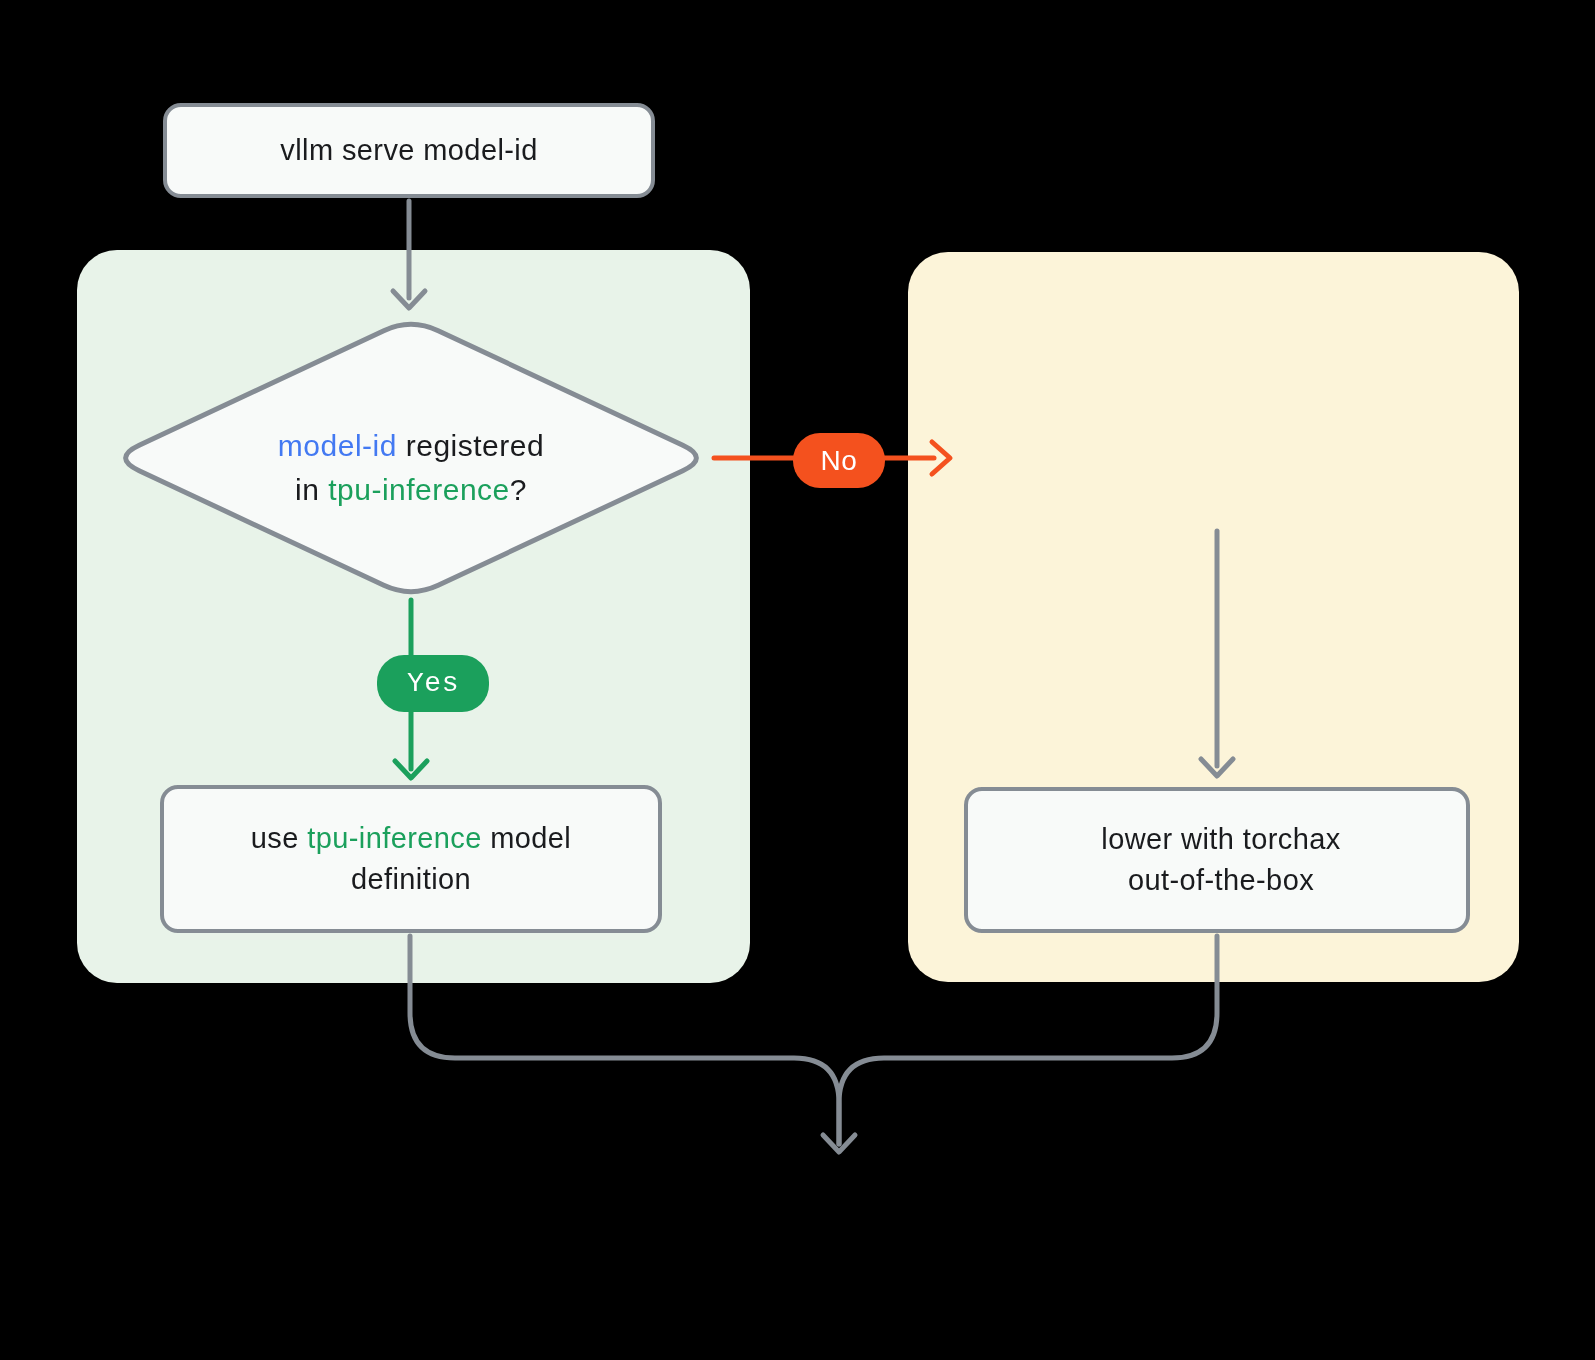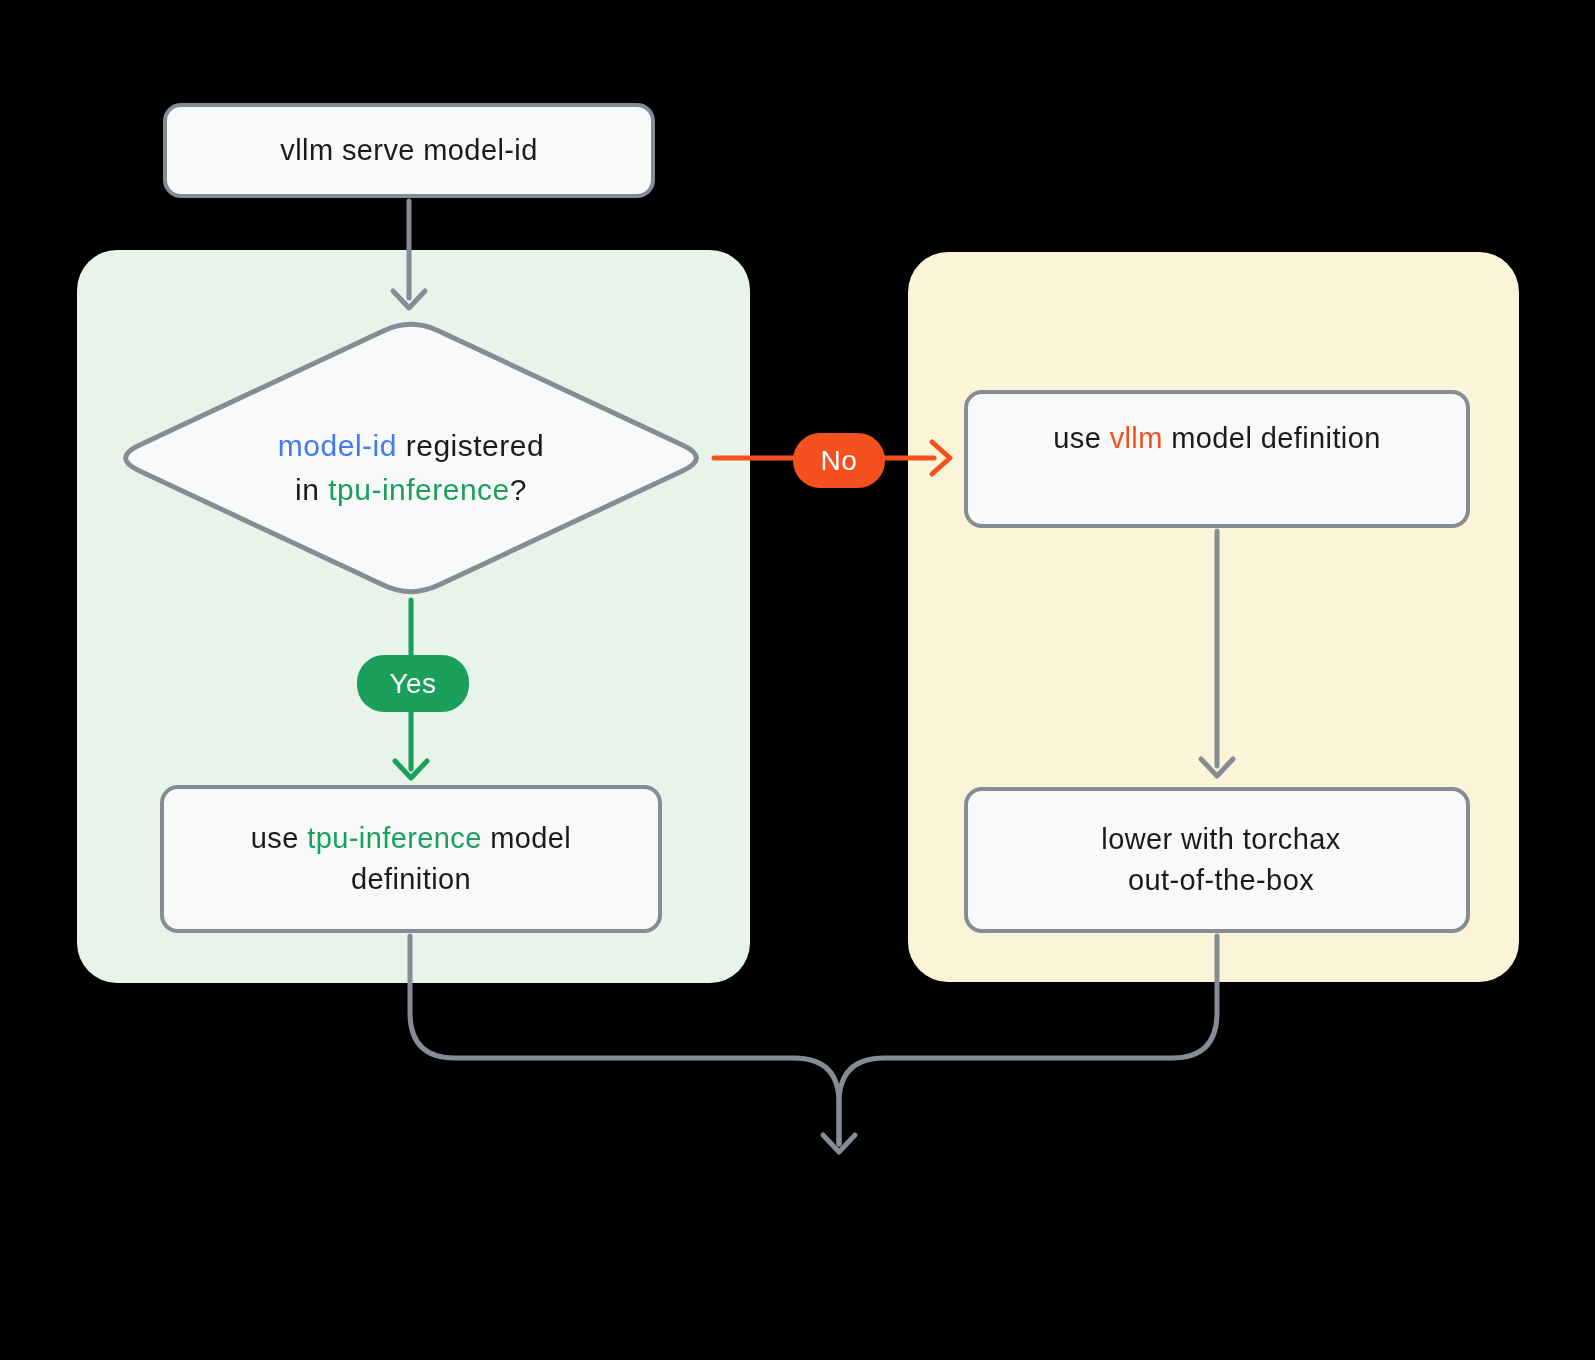--- a/index.html
+++ b/index.html
@@ -40,21 +40,21 @@
   .node-torchax{left:964px;top:787px;width:506px;height:146px;padding-left:8px;}
   .node-end{left:586px;top:1163px;width:507px;height:106px;}
 
   .decision-text{position:absolute;z-index:3;left:131px;top:398px;width:560px;height:140px;
         display:flex;flex-direction:column;align-items:center;justify-content:center;
         color:var(--text-dark);font-size:30px;letter-spacing:.5px;line-height:44px;text-align:center;}
 
   .badge{position:absolute;z-index:4;box-sizing:border-box;border-radius:27px;
         display:flex;align-items:center;justify-content:center;
         color:#ffffff;font-size:28px;letter-spacing:.5px;}
-  .badge-yes{left:357px;top:655px;width:112px;height:57px;background:var(--green);}
+  .badge-yes{left:377px;top:655px;width:112px;height:57px;background:var(--green);font-family:Liberation Mono, monospace;}
   .badge-no{left:793px;top:433px;width:92px;height:55px;background:var(--orange);}
 
   .c-blue{color:var(--blue);}
   .c-green{color:var(--green);}
   .c-orange{color:var(--orange);}
   .tline{white-space:pre;}
 </style>
 </head>
 <body>
 
@@ -110,23 +110,20 @@
 
   <div class="badge badge-yes">
     <span>Yes</span>
   </div>
 
   <div class="node node-tpu">
       <div class="tline"><span>use </span><span class="c-green">tpu-inference</span><span> model</span></div>
       <div class="tline"><span>definition</span></div>
     </div>
 
-  <div class="node node-vllm">
-      <div class="tline"><span>use </span><span class="c-orange">vllm</span><span> model definition</span></div>
-    </div>
 
   <div class="node node-torchax">
       <div class="tline"><span>lower with torchax</span></div>
       <div class="tline"><span>out-of-the-box</span></div>
     </div>
 
 
 </div>
 
 </body></html>

